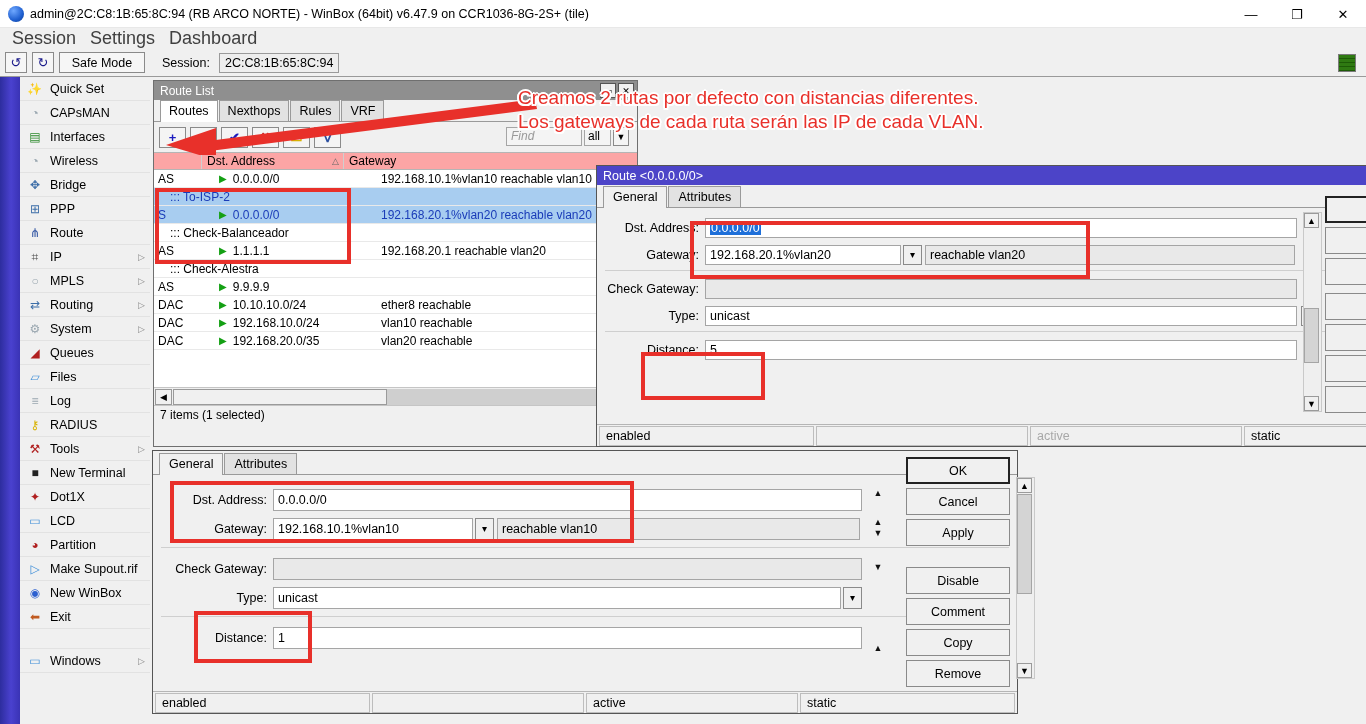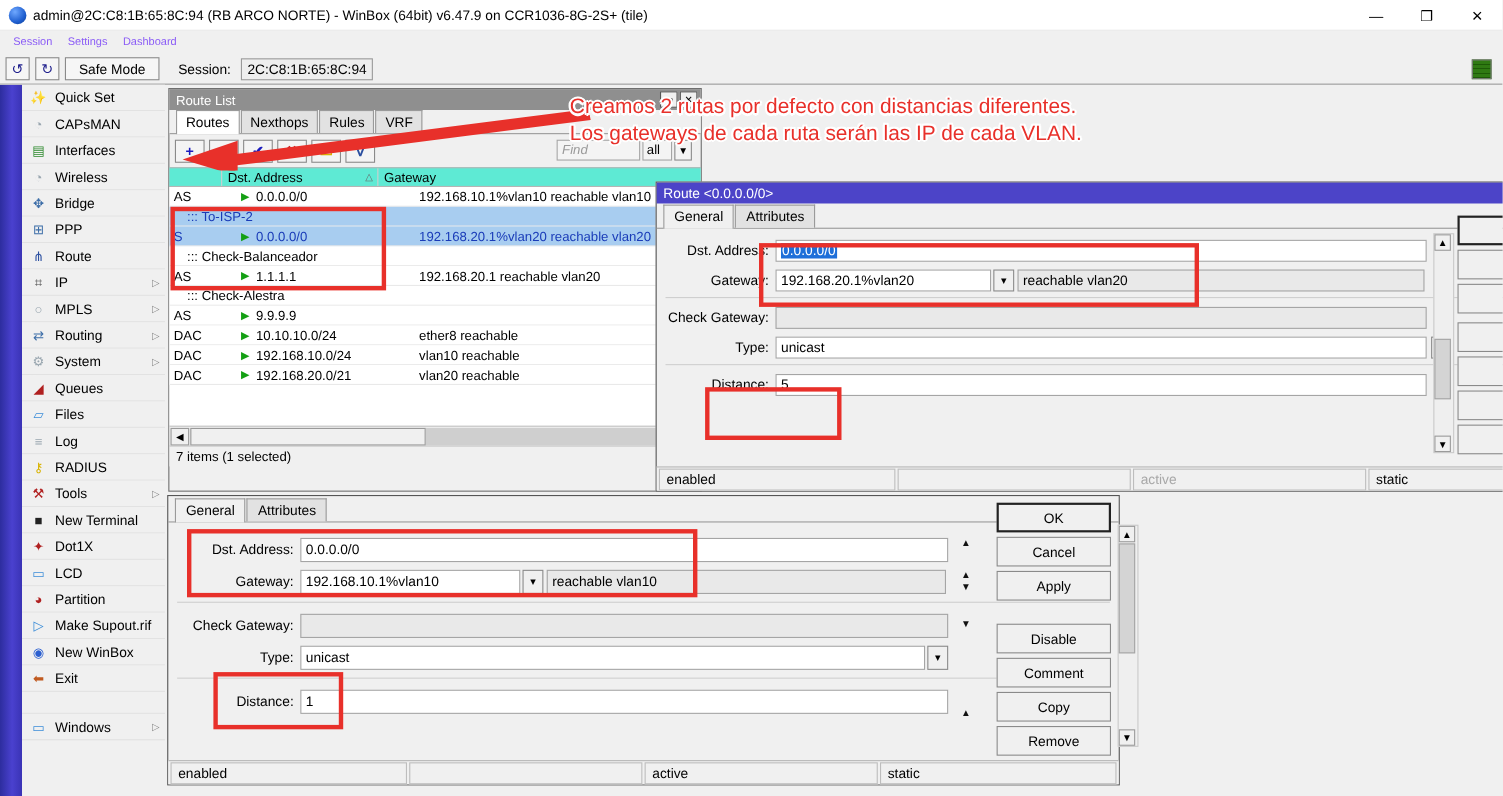--- a/index.html
+++ b/index.html
@@ -27,21 +27,21 @@
   .titlebar .tb-text { font-size: 12.5px; color: #000; white-space: nowrap; }
   .winbtns { position: absolute; right: 0; top: 0; height: 28px; display: flex; }
   .winbtn { width: 46px; height: 28px; display: flex; align-items: center; justify-content: center;
     font-size: 13px; color: #000; }
 
   
   .menubar {
     position: absolute; left: 0; top: 28px; width: 1366px; height: 21px;
     background: #f0f0f0; display: flex; align-items: center; padding-left: 5px;
   }
-  .menubar .mi { padding: 2px 7px; font-size: 10px; color: #8b5cf6; }
+  .menubar .mi { padding: 2px 7px; font-size: 18px; color: #404040; }
 
   
   .toolbar {
     position: absolute; left: 0; top: 49px; width: 1366px; height: 28px;
     background: #f0f0f0; border-bottom: 1px solid #9a9a9a;
     display: flex; align-items: center; padding-left: 5px; gap: 5px;
   }
   .tbtn {
     height: 21px; min-width: 22px; border: 1px solid #8a8a8a; background: #f6f6f6;
     display: flex; align-items: center; justify-content: center; padding: 0 4px;
@@ -107,21 +107,21 @@
   }
   .find-box { position: absolute; right: 55px; top: 5px; width: 76px; height: 19px;
     border: 1px solid #a5a5a5; background: #f4f4f4; color: #9a9a9a;
     font-style: italic; font-size: 12px; padding: 1px 4px; }
   .all-box { position: absolute; right: 26px; top: 5px; width: 27px; height: 19px;
     border: 1px solid #a5a5a5; background: #f4f4f4; font-size: 12px; padding: 1px 3px; }
   .all-drop { position: absolute; right: 8px; top: 5px; width: 16px; height: 19px;
     border: 1px solid #8a8a8a; background: #f4f4f4; display: flex;
     align-items: center; justify-content: center; font-size: 9px; }
 
-  .rl-grid-head { display: flex; height: 18px; background: #5eead4;
+  .rl-grid-head { display: flex; height: 18px; background: #fca5a5;
     border-top: 1px solid #b5b5b5; border-bottom: 1px solid #b5b5b5; font-size: 12px; }
   .gh-c0 { width: 48px; border-right: 1px solid #cfcfcf; }
   .gh-c1 { width: 142px; border-right: 1px solid #cfcfcf; padding-left: 5px;
     display: flex; align-items: center; justify-content: space-between; }
   .gh-c2 { flex: 1; padding-left: 5px; display: flex; align-items: center; }
   .rl-rows { background: #ffffff; height: 217px; overflow: hidden; }
   .rrow { display: flex; height: 18px; font-size: 12px; align-items: center;
     border-bottom: 1px solid #e9e9e9; background: #ffffff; }
   .rrow.sel { background: #a8cdf0; color: #1a3cb8; }
   .rrow .c0 { width: 48px; padding-left: 4px; }
@@ -420,21 +420,21 @@
           <div class="c1">
             <span class="arrowg">▶</span>
             <span>192.168.10.0/24</span>
           </div>
           <div class="c2">vlan10 reachable</div>
         </div>
         <div class="rrow">
           <div class="c0">DAC</div>
           <div class="c1">
             <span class="arrowg">▶</span>
-            <span>192.168.20.0/21</span>
+            <span>192.168.20.0/35</span>
           </div>
           <div class="c2">vlan20 reachable</div>
         </div>
       </div>
 
     <div class="rl-hscroll">
       <div class="hs-left">◀</div>
       <div class="hs-track">
         <div class="hs-thumb"></div>
       </div>

